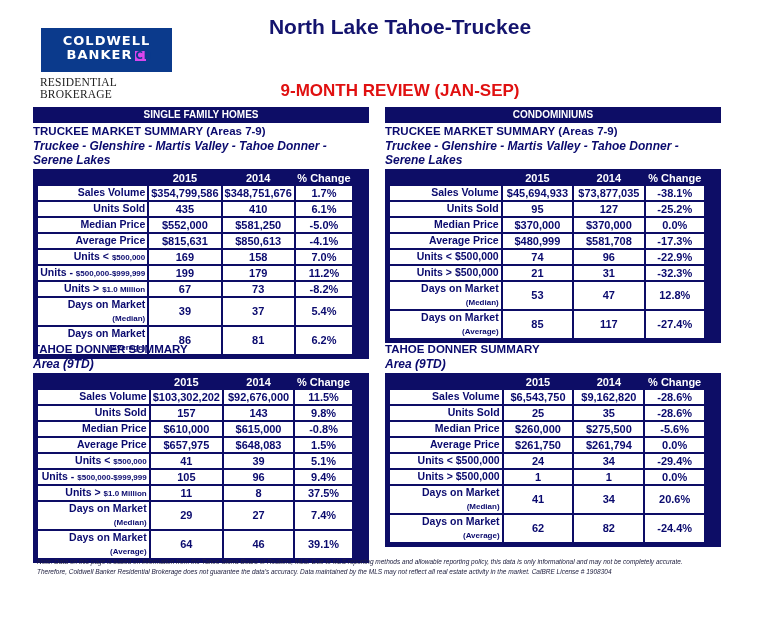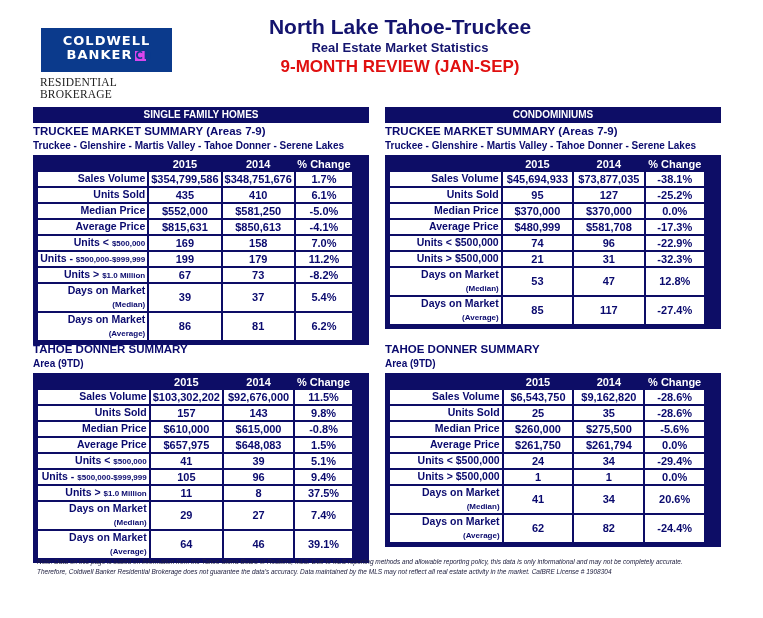--- a/index.html
+++ b/index.html
@@ -6,45 +6,44 @@
   body { width: 763px; height: 618px; background: #fff; font-family: "Liberation Sans", sans-serif; position: relative; overflow: hidden; color: #0a0a6e; }
   .logo { position: absolute; left: 41px; top: 28px; width: 131px; height: 44px; background: #0b3a8c; color: #fff; text-align: center; }
   .logo .l1 { font-family: "DejaVu Sans", sans-serif; font-weight: bold; font-size: 13px; letter-spacing: 1px; line-height: 14px; padding-top: 6px; }
   .logo .l2 { font-family: "DejaVu Sans", sans-serif; font-weight: bold; font-size: 13px; letter-spacing: 1px; line-height: 14px; }
   .logo .l2 .cb { display: inline-block; width: 11px; height: 10px; background:#d946ef; color:#0b3a8c; font-size: 10px; line-height:10px; vertical-align: middle; margin-left: 3px; text-align: right; }
   .logo-sub { position: absolute; left: 40px; top: 76px; width: 134px; font-family: "Liberation Serif", serif; font-size: 11.5px; color: #222; border-bottom: 1px solid #666; padding-bottom: 10px; letter-spacing: 0.2px; }
   .titles { position: absolute; left: 250px; top: 14px; width: 300px; text-align: center; font-weight: bold; }
   .t1 { font-size: 21px; color: #14146e; line-height: 20px; margin-top: 3px; }
   .t2 { font-size: 13px; color: #14146e; line-height: 18px; margin-top: 2px; }
   .t3 { font-size: 13px; color: #14146e; line-height: 17px; }
-  .t4 { font-size: 17px; color: #e01010; line-height: 20px; }
+  .t4 { font-size: 17px; color: #e01010; line-height: 20px; margin-top: 44px; }
   .section { position: absolute; width: 336px; }
   .bar { background: #0d0d66; color: #fff; font-weight: bold; font-size: 10px; text-align: center; height: 16px; line-height: 16px; }
   .h1 { font-weight: bold; font-size: 11.5px; line-height: 15px; margin-top: 1px; }
-  .h2 { font-weight: bold; font-size: 10px; line-height: 14px; }
+  .h2 { font-weight: bold; font-size: 12px; line-height: 14px; font-style: italic; }
   table { border-collapse: separate; border-spacing: 0; width: 336px; background: #0d0d66; padding: 2px 16px 4px 4px; }
   th { color: #fff; font-size: 11px; font-weight: bold; height: 14px; line-height: 14px; text-align: center; }
   td { background: #fff; border: 1px solid #0d0d66; height: 16px; font-size: 11px; font-weight: bold; text-align: center; color: #0a0a6e; line-height: 13px; padding: 0 2px; }
   td.label { text-align: right; font-size: 10.5px; }
   td.label .small { font-size: 8px; }
   table { display: block; }
   .footnote { position: absolute; left: 37px; top: 557px; width: 700px; font-style: italic; font-size: 6.5px; line-height: 10px; color: #202040; }
 </style>
 </head>
 <body>
 
 <div class="logo">
   <div class="l1">COLDWELL</div>
   <div class="l2"><span>BANKER</span><span class="cb">CB</span></div>
 </div>
 <div class="logo-sub">RESIDENTIAL BROKERAGE</div>
 
 <div class="titles">
   <div class="t1">North Lake Tahoe-Truckee</div>
-  <div class="t2">Real Estate Market Statistics</div>
   <div class="t4">9-MONTH REVIEW (JAN-SEP)</div>
 </div>
 
 <div id="sections">
     <div class="section" style="left:33px; top:107px">
       <div class="bar">SINGLE FAMILY HOMES</div>
       <div class="h1"><span>TRUCKEE MARKET SUMMARY</span><span> (Areas 7-9)</span></div>
       <div class="h2" style="margin-bottom:2px">Truckee - Glenshire - Martis Valley - Tahoe Donner - Serene Lakes</div>
       <table>
         <tbody>

